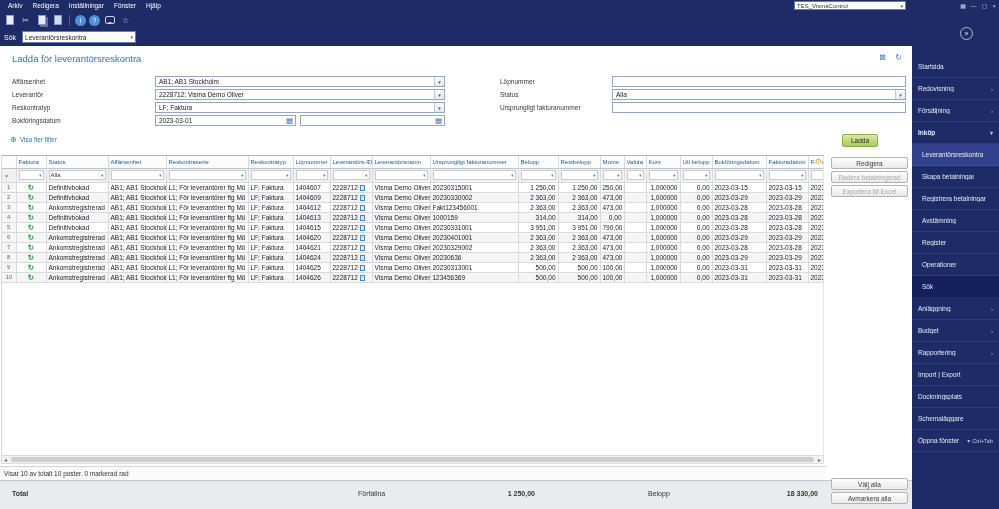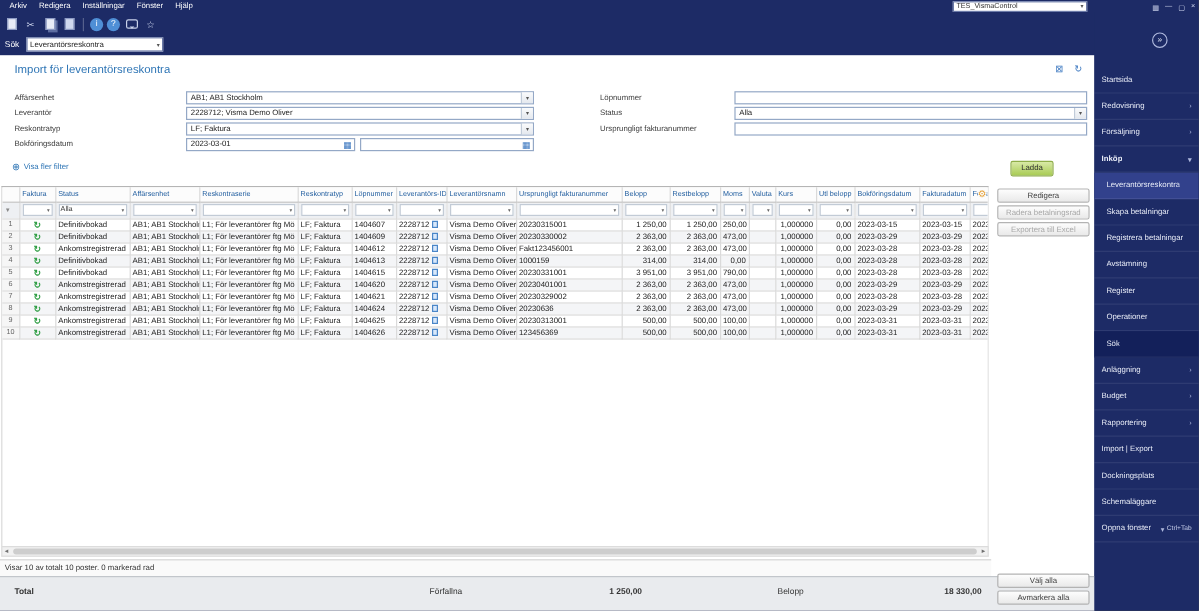--- a/index.html
+++ b/index.html
@@ -147,21 +147,21 @@
 
   <div class="search-row">
     <span>Sök</span>
     <div class="search-combo">
       <span>Leverantörsreskontra</span>
       <span class="ddglyph">▾</span>
     </div>
   </div>
 
   <div class="content">
-    <div class="panel-title">Import för leverantörsreskontra</div>
+    <div class="panel-title">Ladda för leverantörsreskontra</div>
     <span class="panel-icon" style="right:26px;">⊠</span>
     <span class="panel-icon" style="right:10px;">↻</span>
 
     <span class="fld-label" style="left:12px;top:32px;">Affärsenhet</span>
     <div class="combo" style="left:155px;top:30px;width:290px;">
       <span class="val">AB1; AB1  Stockholm</span>
       <span class="dd">▾</span>
     </div>
     <span class="fld-label" style="left:12px;top:45px;">Leverantör</span>
     <div class="combo" style="left:155px;top:43px;width:290px;">

